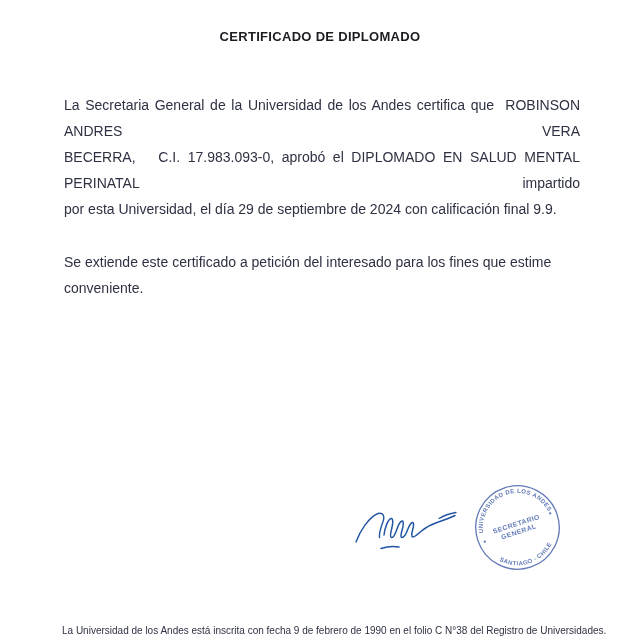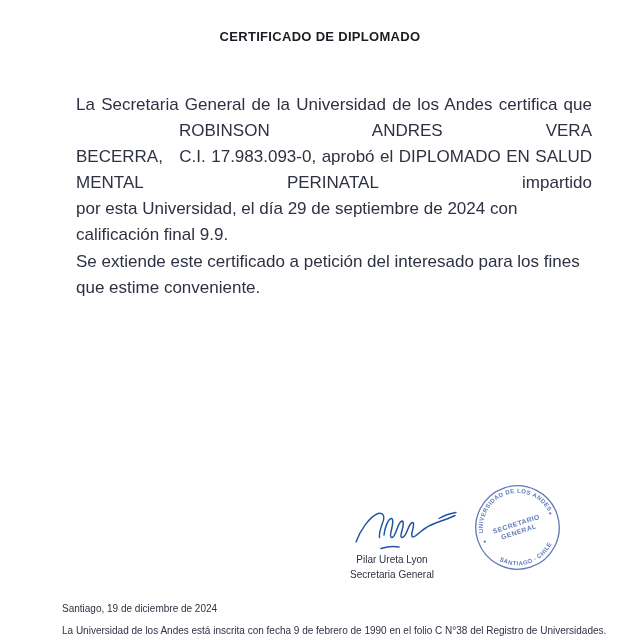--- a/index.html
+++ b/index.html
@@ -18,23 +18,23 @@
     margin: 0;
     text-align: center;
     font-size: 13px;
     font-weight: 700;
     letter-spacing: 0.3px;
     color: #1c1d22;
     line-height: 16px;
   }
   .para {
     position: absolute;
-    left: 76px;
+    left: 64px;
     width: 516px;
-    font-size: 17px;
+    font-size: 14px;
     line-height: 26px;
     color: #2e3142;
   }
   .p1 { top: 92px; }
   .p2 { top: 187px; }
   .p3 { top: 249px; }
   .jline { text-align: justify; text-align-last: justify; }
   .lline { text-align: left; }
   .sig-area {
     position: absolute;
@@ -98,24 +98,20 @@
 
   <svg class="sig-svg" viewBox="0 0 112 46" aria-hidden="true">
     <g fill="none" stroke="#2255a4" stroke-linecap="round" stroke-linejoin="round">
       <path stroke-width="1.4" d="M 6,36 C 10,25 19,11 28,7.5 C 34,6 35,11 32.5,17 C 30.5,22.5 29,28 29.5,31.5"></path>
       <path stroke-width="1.5" d="M 34,29 C 35,21 38,13.5 41,12.5 C 43.5,12 43,18 41.5,23.5 C 40.5,27.5 40,31 41.5,31.5 C 43.5,32 45.5,27.5 47,23 C 48.5,18.5 50,15.5 52,15 C 53.8,14.6 53.5,19.5 52,24.5 C 50.8,28.6 50.5,31.5 52,31.5 C 54,31.5 56,28 57.5,24 C 59,20 60.5,17 62.5,16.5 C 64,16.2 63.8,20 62.5,24.5 C 61.4,28.3 61.5,31 63,31 C 65,31 68,28 71.5,25 C 76,21.2 81,18.5 87,16.5 C 93,14.5 100,12 105,9.5"></path>
       <path stroke-width="1.3" d="M 89,12.5 C 94,9.5 100,7.5 106,6.5"></path>
       <path stroke-width="1.5" d="M 31,42.5 C 37,40.5 44,40 49,41"></path>
     </g>
   </svg>
 
-  <div class="sig-area">
-    <div>Pilar Ureta Lyon</div>
-    <div>Secretaria General</div>
-  </div>
 
   <svg class="seal-svg" viewBox="0 0 96 96" aria-hidden="true">
     <g transform="rotate(-18 48 48)" fill="#4e68ae">
       <circle cx="48" cy="48" r="44" fill="none" stroke="#4e68ae" stroke-width="1.4"></circle>
       <defs>
         <path id="sealTopArc" d="M 12.9,58 A 36.5,36.5 0 1 1 83.1,58" fill="none"></path>
         <path id="sealBottomArc" d="M 10.2,61 A 40,40 0 0 0 85.8,61" fill="none"></path>
       </defs>
       <text class="seal-arc">
         <textPath href="#sealTopArc" startOffset="50%" text-anchor="middle">UNIVERSIDAD DE LOS ANDES</textPath>
@@ -123,16 +119,15 @@
       <text class="seal-arc">
         <textPath href="#sealBottomArc" startOffset="50%" text-anchor="middle">SANTIAGO - CHILE</textPath>
       </text>
       <text class="seal-center" x="48" y="46.5" text-anchor="middle">SECRETARIO</text>
       <text class="seal-center" x="48" y="55" text-anchor="middle">GENERAL</text>
       <circle cx="10.6" cy="51.5" r="1.2"></circle>
       <circle cx="85.4" cy="44.5" r="1.2"></circle>
     </g>
   </svg>
 
-  <div class="footer-line f1">Santiago, 19 de diciembre de 2024</div>
   <div class="footer-line f2">La Universidad de los Andes está inscrita con fecha 9 de febrero de 1990 en el folio C N°38 del Registro de Universidades.</div>
 
 </div>
 
 </body></html>

